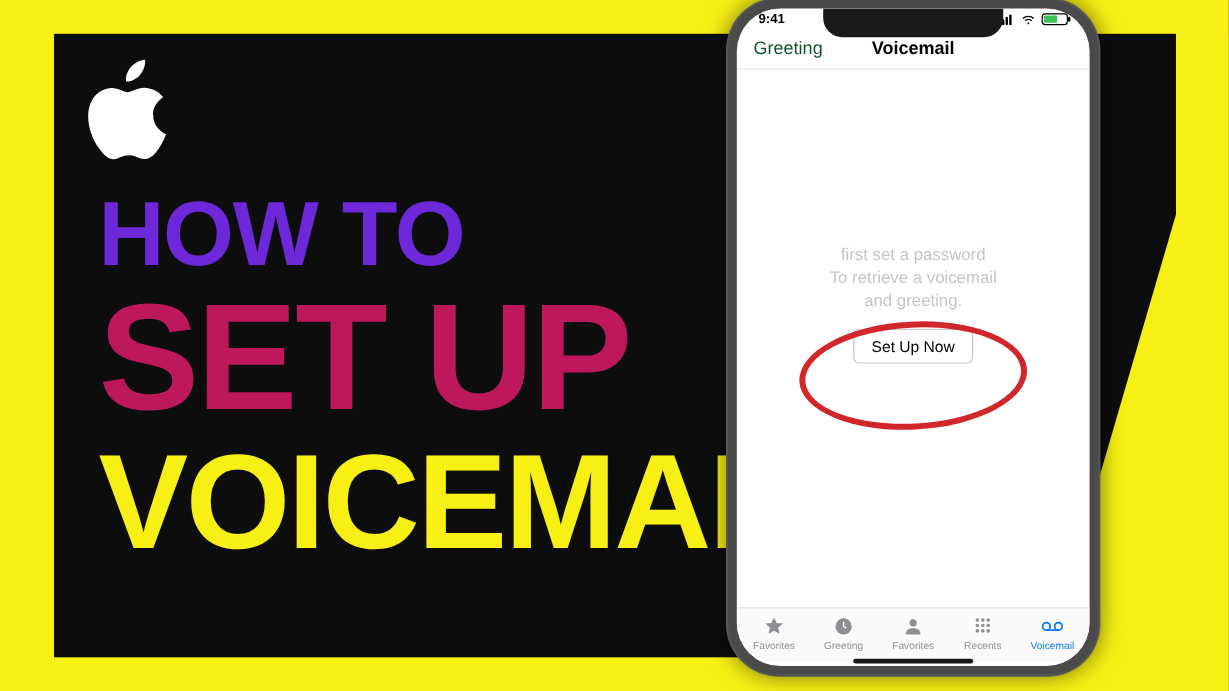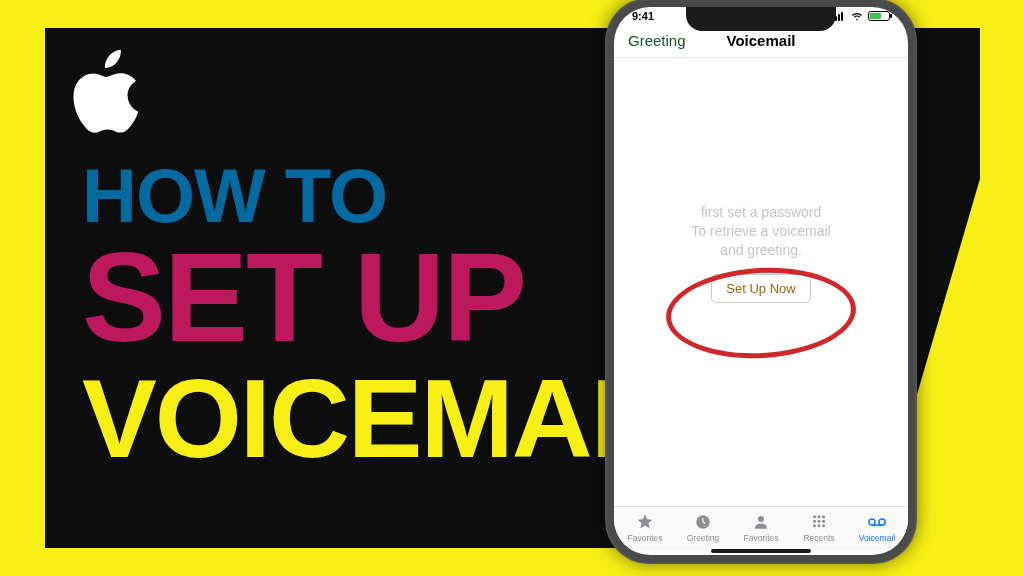--- a/index.html
+++ b/index.html
@@ -43,21 +43,21 @@
 
   .title {
     position: absolute;
     left: 82px;
     top: 160px;
     z-index: 4;
     font-family: Impact, "Arial Black", sans-serif;
     line-height: 0.95;
   }
   .title .l1 {
-    color: #0369a1;
+    color: #6d28d9;
     font-size: 76px;
     font-weight: 800;
     letter-spacing: -1px;
   }
   .title .l2 {
     color: #be185d;
     font-size: 126px;
     font-weight: 900;
     letter-spacing: -2px;
     margin-top: 6px;
@@ -138,21 +138,21 @@
     gap: 14px;
     color: #c5c5c7;
     text-align: center;
     font-size: 14px;
     position: relative;
   }
   .content .msg { line-height: 1.35; }
   .setup-btn {
     border: 1px solid #c9c9cb;
     background: #fff;
-    color: #a16207;
+    color: #000000;
     font-size: 13px;
     padding: 6px 14px;
     border-radius: 5px;
     font-family: inherit;
   }
   .ring {
     position: absolute;
     width: 190px; height: 90px;
     border: 5px solid #d1272b;
     border-radius: 50%;

